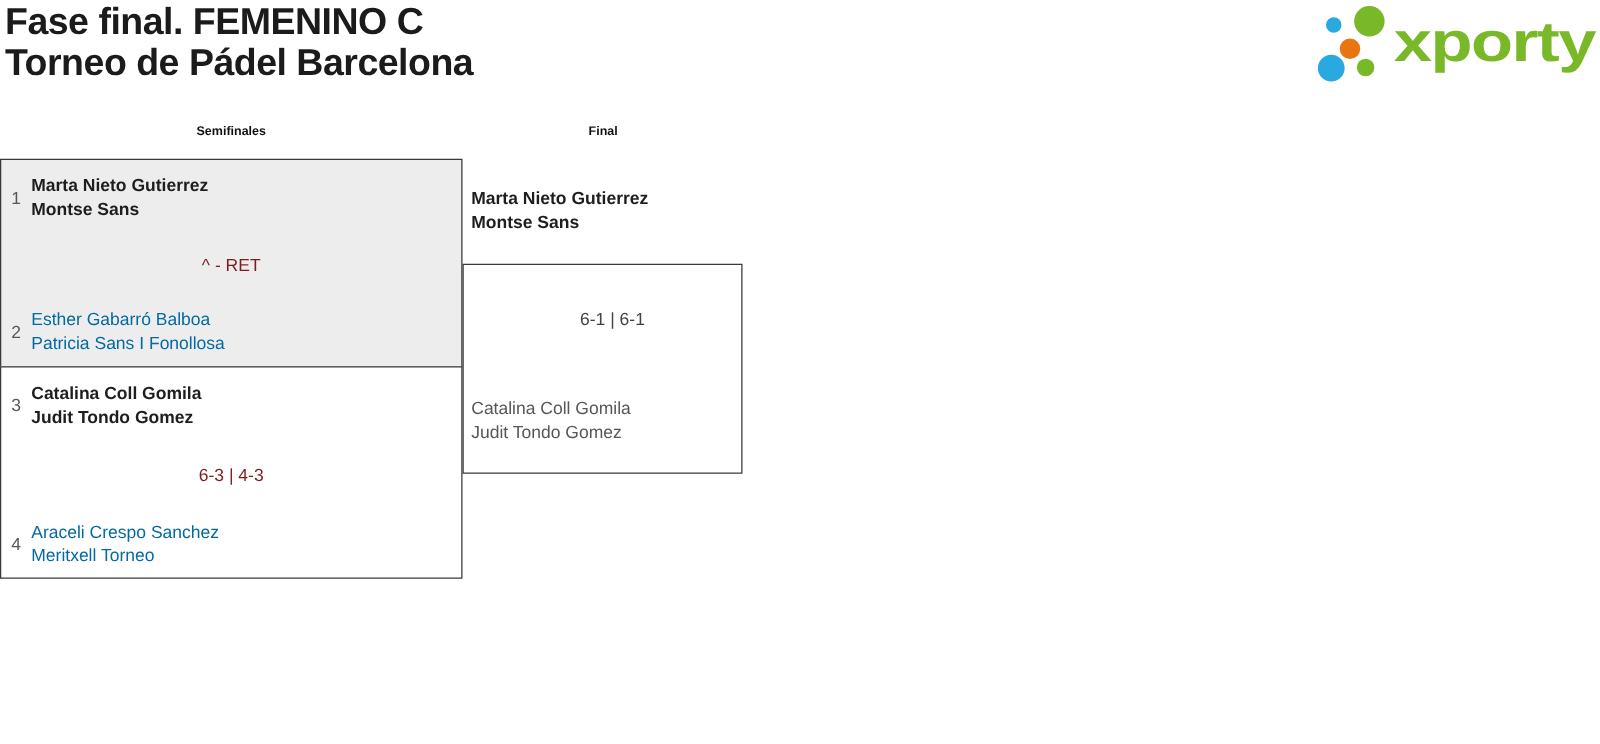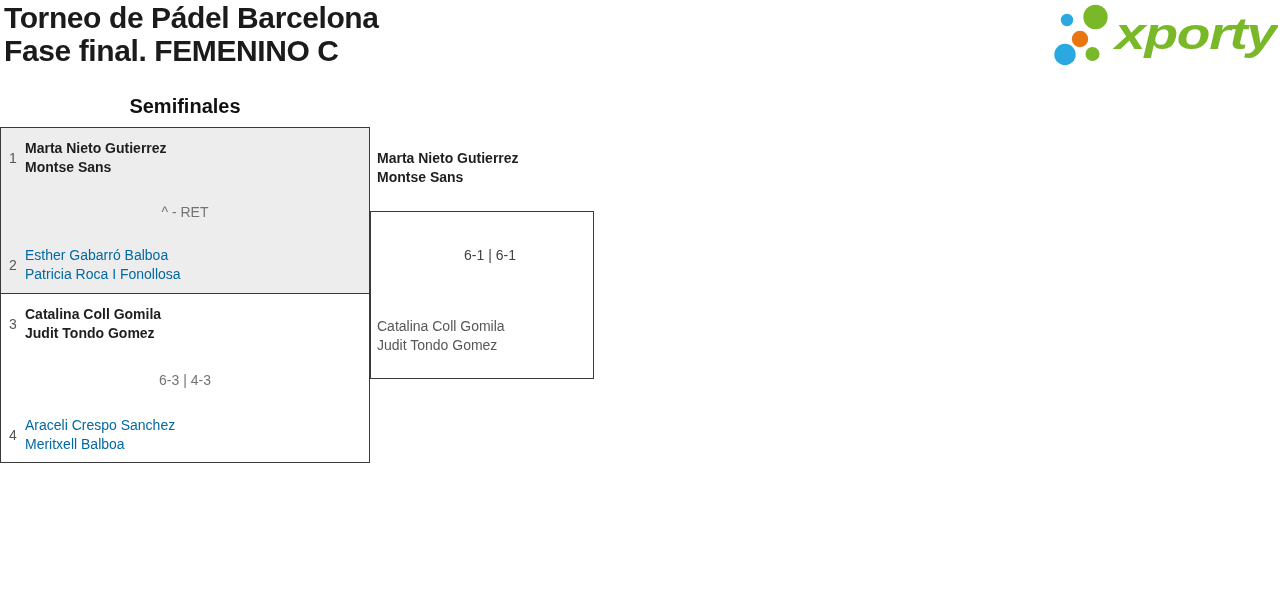--- a/index.html
+++ b/index.html
@@ -28,34 +28,33 @@
 
   .logo {
     position: absolute;
     left: 1046px;
     top: 2px;
     width: 232px;
     height: 70px;
     display: block;
     text-decoration: none;
     cursor: pointer;
-    font-style: italic;
   }
   .logo svg { display: block; width: 232px; height: 70px; }
   .logo-wordmark-text {
     font-family: "Liberation Sans", sans-serif;
     font-weight: 800;
     letter-spacing: -1px;
   }
 
   
   .round-header {
     position: absolute;
     top: 96px;
-    font-size: 20px;
+    font-size: 10px;
     line-height: 20px;
     font-weight: 700;
     color: #111111;
     text-align: center;
   }
   .rh-semis { left: 0; width: 370px; }
   .rh-final { left: 370px; width: 225px; }
 
   
   .match {
@@ -98,21 +97,21 @@
   }
   .names.winner { font-weight: 700; color: #1e1e1e; }
 
   .score {
     position: absolute;
     left: 0;
     width: 100%;
     text-align: center;
     font-size: 14px;
     line-height: 19px;
-    color: #737373;
+    color: #7f1d1d;
   }
 
   
   .sf1-top    { top: 11px; }
   .sf1-score  { top: 75px; }
   .sf1-bottom { top: 118px; }
   .sf2-top    { top: 11px; }
   .sf2-score  { top: 77px; }
   .sf2-bottom { top: 122px; }
 
@@ -138,71 +137,72 @@
     line-height: 19px;
     color: #424242;
   }
 </style>
 </head>
 <body>
 
 <div class="page">
 
   <div class="title-block">
+    <div>Fase final. FEMENINO C</div>
     <div>Torneo de Pádel Barcelona</div>
-    <div>Fase final. FEMENINO C</div>
   </div>
 
   <a class="logo">
     <svg viewBox="0 0 232 70" xmlns="http://www.w3.org/2000/svg">
       <g>
         <circle cx="21" cy="18" r="6.2" fill="#29a9e0"></circle>
         <circle cx="49.5" cy="15" r="12.2" fill="#79b829"></circle>
         <circle cx="34" cy="37" r="8.2" fill="#e8750f"></circle>
         <circle cx="19" cy="52.5" r="10.7" fill="#29a9e0"></circle>
         <circle cx="46.5" cy="52" r="7" fill="#79b829"></circle>
       </g>
       <text class="logo-wordmark-text" x="69" y="47" font-size="45" fill="#79b829" textLength="161" lengthAdjust="spacingAndGlyphs">xporty</text>
     </svg>
   </a>
 
   <div class="round-header rh-semis">Semifinales</div>
+  <div class="round-header rh-final">Final</div>
 
   <div class="match match-sf1 hl">
     <div class="team-row sf1-top">
       <span class="seed">1</span>
       <div class="names winner">
         <div>Marta Nieto Gutierrez</div>
         <div>Montse Sans</div>
       </div>
     </div>
     <div class="score sf1-score">^ - RET</div>
     <div class="team-row sf1-bottom">
       <span class="seed">2</span>
       <div class="names">
         <div>Esther Gabarró Balboa</div>
-        <div>Patricia Roca I Fonollosa</div>
+        <div>Patricia Sans I Fonollosa</div>
       </div>
     </div>
   </div>
 
   <div class="match match-sf2">
     <div class="team-row sf2-top">
       <span class="seed">3</span>
       <div class="names winner">
         <div>Catalina Coll Gomila</div>
         <div>Judit Tondo Gomez</div>
       </div>
     </div>
     <div class="score sf2-score">6-3 | 4-3</div>
     <div class="team-row sf2-bottom">
       <span class="seed">4</span>
       <div class="names">
         <div>Araceli Crespo Sanchez</div>
-        <div>Meritxell Balboa</div>
+        <div>Meritxell Torneo</div>
       </div>
     </div>
   </div>
 
   <div class="match match-final"></div>
 
   <div class="final-team winner final-winner-pos">
     <div>Marta Nieto Gutierrez</div>
     <div>Montse Sans</div>
   </div>

